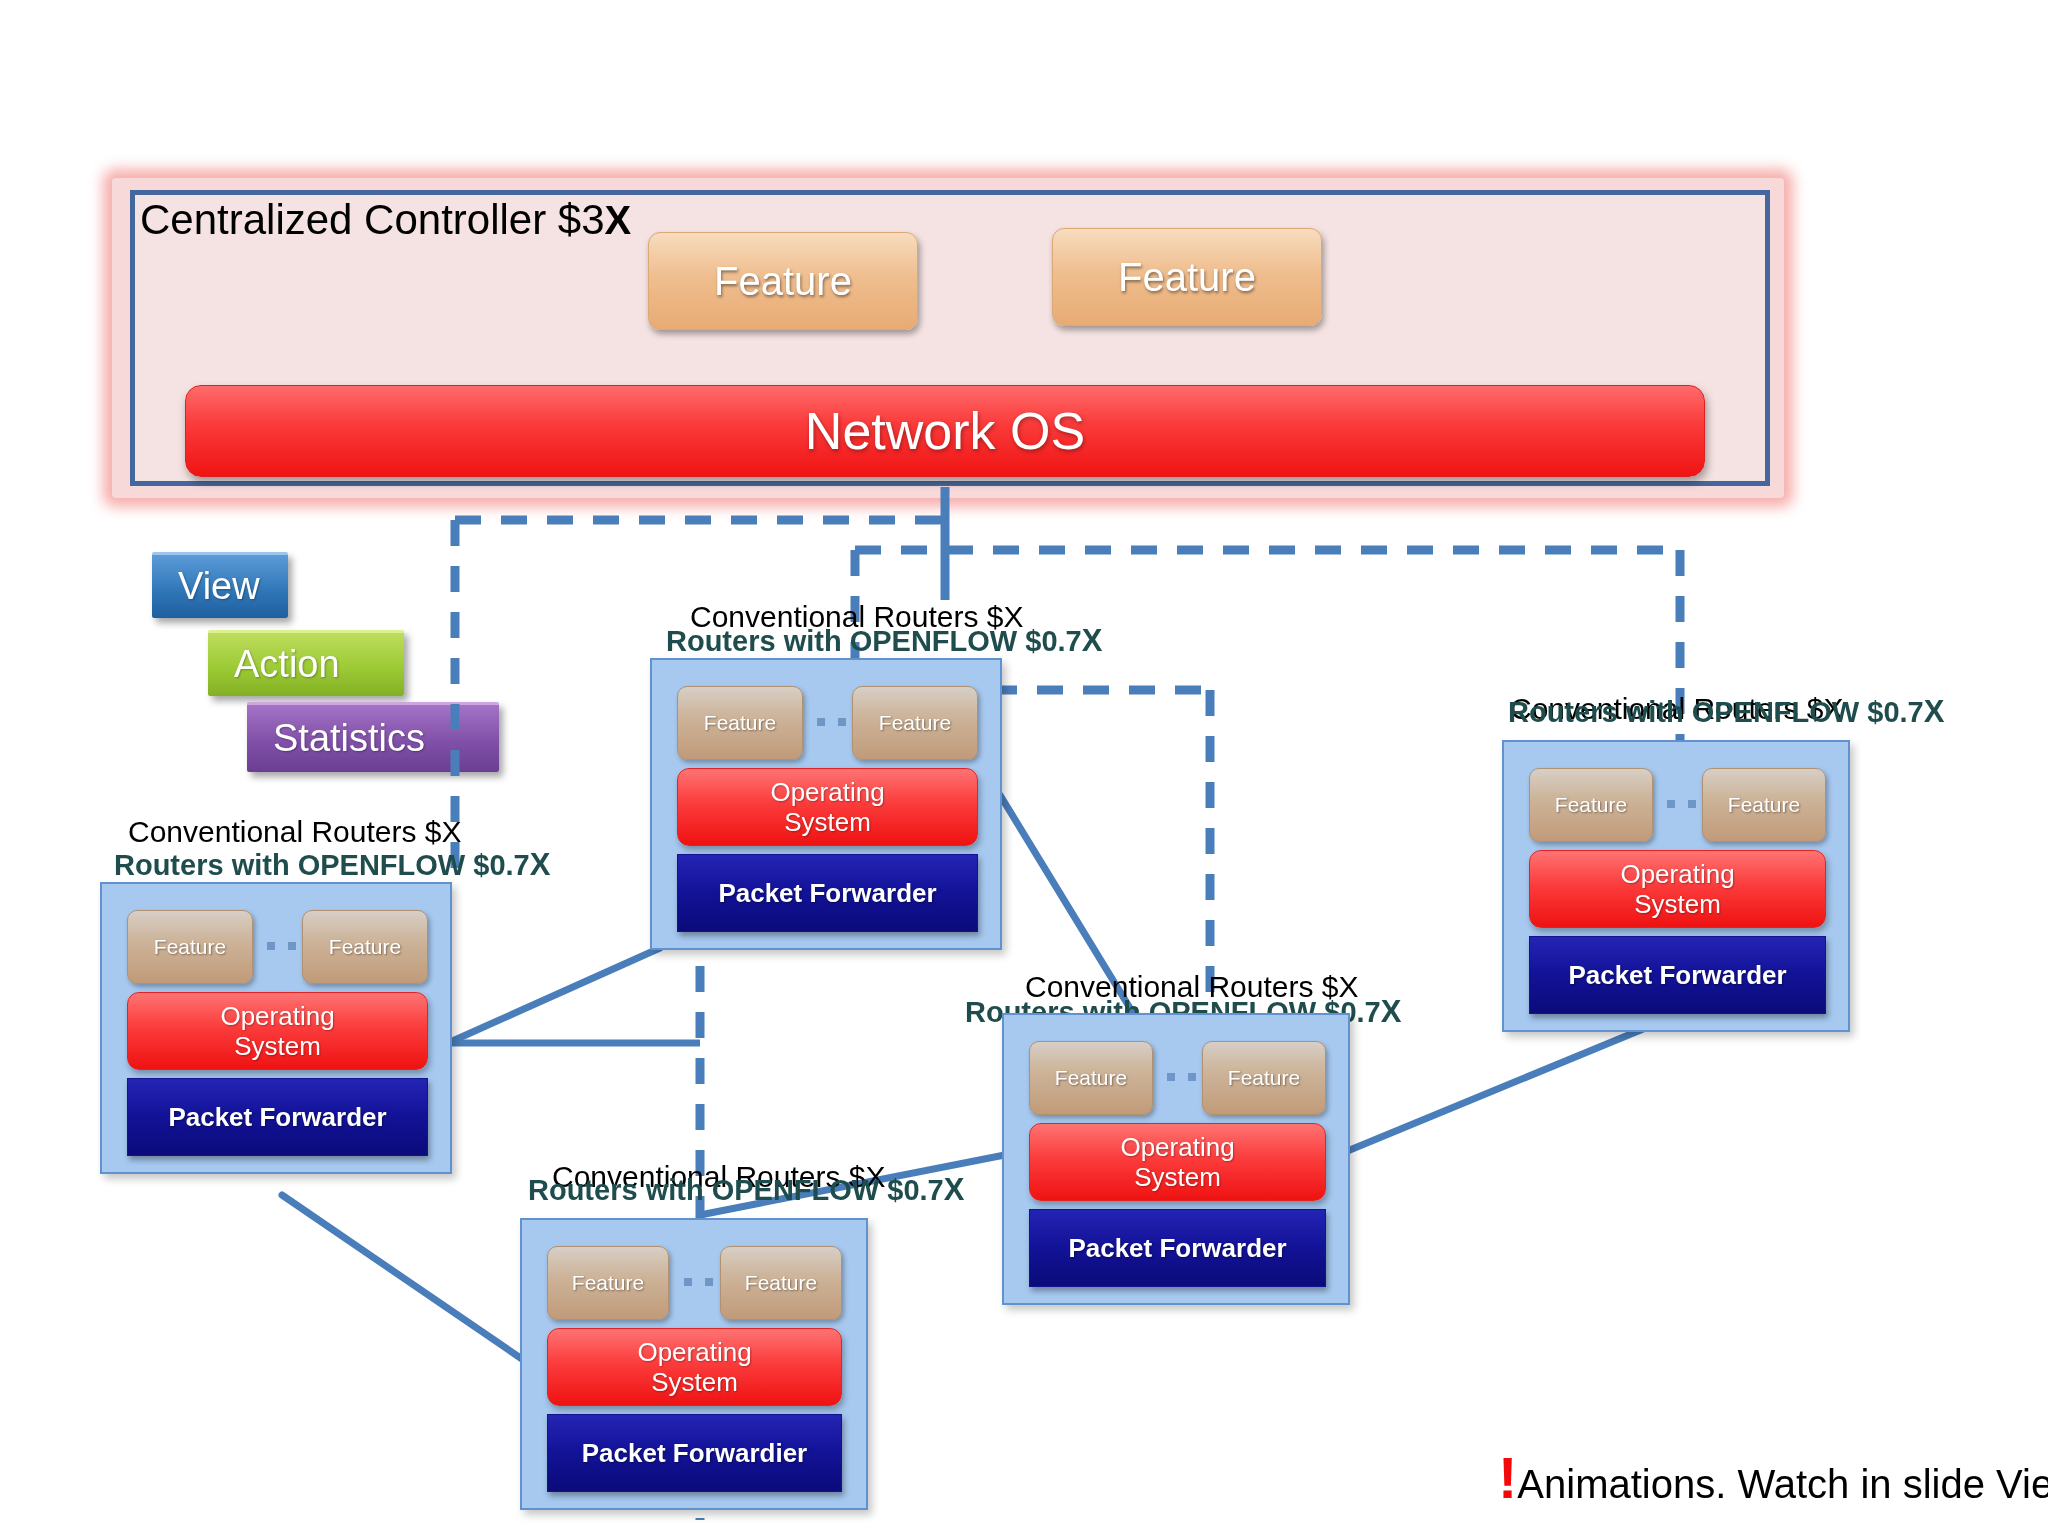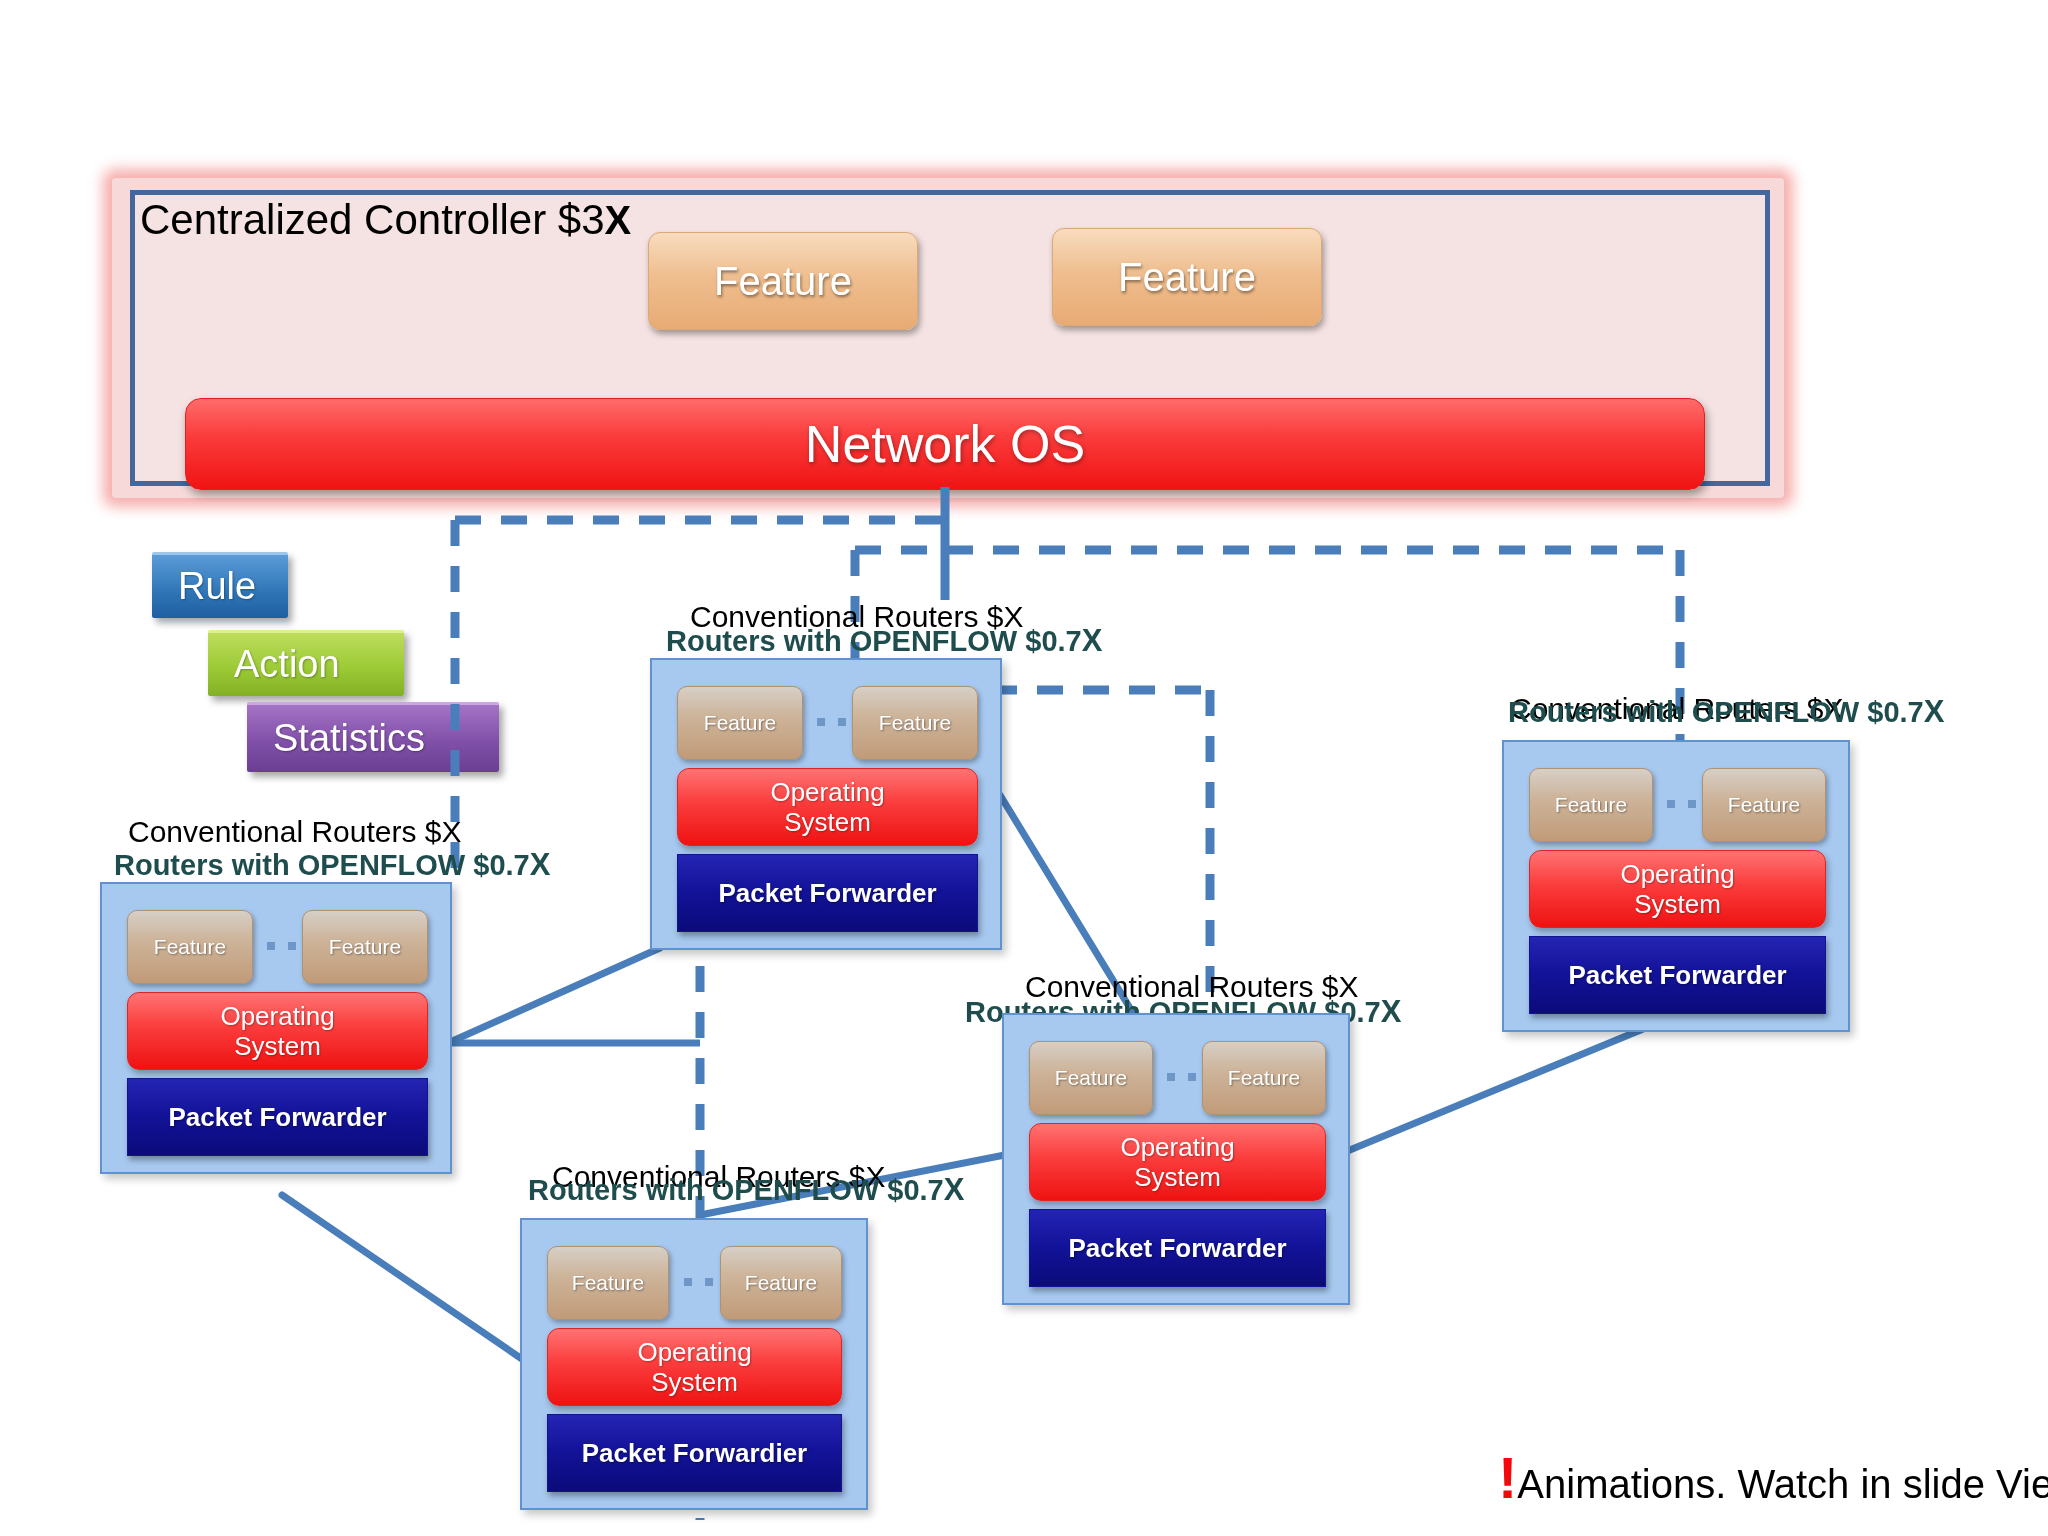--- a/index.html
+++ b/index.html
@@ -26,21 +26,21 @@
 
   .feat-big{position:absolute;width:268px;height:96px;border-radius:12px;
             background:linear-gradient(180deg,#f8dcbe 0%,#efbe8f 45%,#e8ab74 100%);
             border:1px solid #dba876;
             box-shadow:2px 4px 6px rgba(0,0,0,.35);
             display:flex;align-items:center;justify-content:center;
             color:#fff;font-size:40px;text-shadow:1px 2px 3px rgba(0,0,0,.45);}
   #feat-big-1{left:648px;top:232px;}
   #feat-big-2{left:1052px;top:228px;}
 
-  .netos{position:absolute;left:185px;top:398px;width:1518px;height:90px;
+  .netos{position:absolute;left:185px;top:385px;width:1518px;height:90px;
          border-radius:16px;
          background:linear-gradient(180deg,#ff6b6b 0%,#fb3b3b 42%,#f01313 100%);
          border:1px solid #e02020;
          box-shadow:2px 5px 8px rgba(0,0,0,.35);
          display:flex;align-items:center;justify-content:center;
          color:#fff;font-size:52px;text-shadow:1px 2px 4px rgba(0,0,0,.35);}
 
   
   .ras{position:absolute;border-radius:2px;display:flex;align-items:center;
        color:#fff;padding-left:26px;box-sizing:border-box;font-size:38px;
@@ -109,21 +109,21 @@
 
 
   <div class="ctrl-glow"></div>
   <div class="ctrl-box"></div>
   <div class="ctrl-title"><span>Centralized Controller $3</span><b>X</b></div>
 
   <div class="feat-big" id="feat-big-1">Feature</div>
   <div class="feat-big" id="feat-big-2">Feature</div>
   <div class="netos">Network OS</div>
 
-  <div class="ras" id="ras-rule">Rule</div>
+  <div class="ras" id="ras-rule">View</div>
   <div class="ras" id="ras-action">Action</div>
   <div class="ras" id="ras-stat">Statistics</div>
 
   <svg id="lines" viewBox="0 0 2048 1536">
     <g fill="none" stroke="#4a7ebb" stroke-width="9" stroke-linecap="butt">
 
       <path d="M945 487 L945 600"></path>
 
       <path d="M450 1043 L700 1043" stroke-width="7"></path>
       <path d="M700 1343 L450 1175" stroke-width="7" opacity="0"></path>

